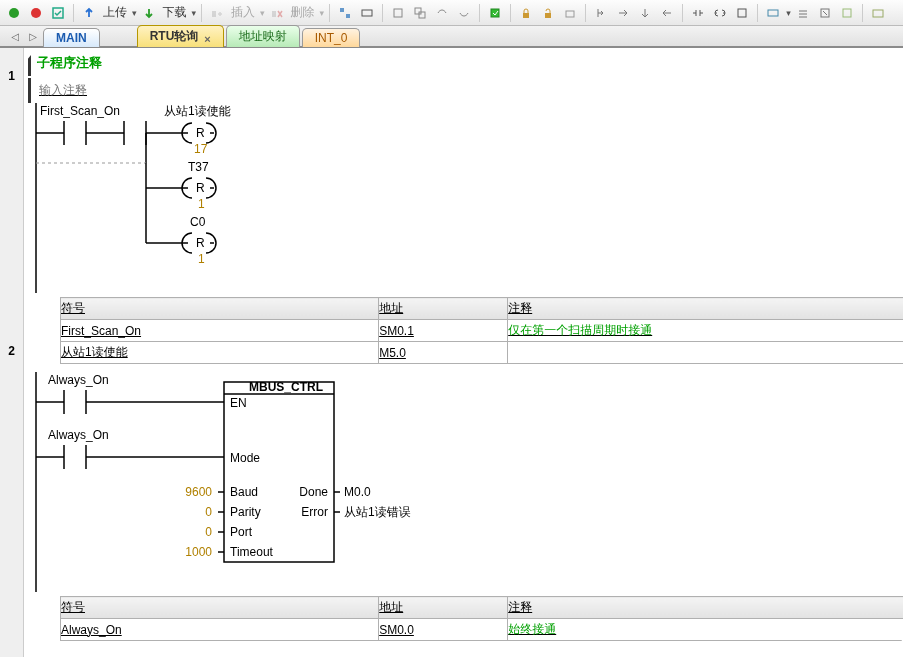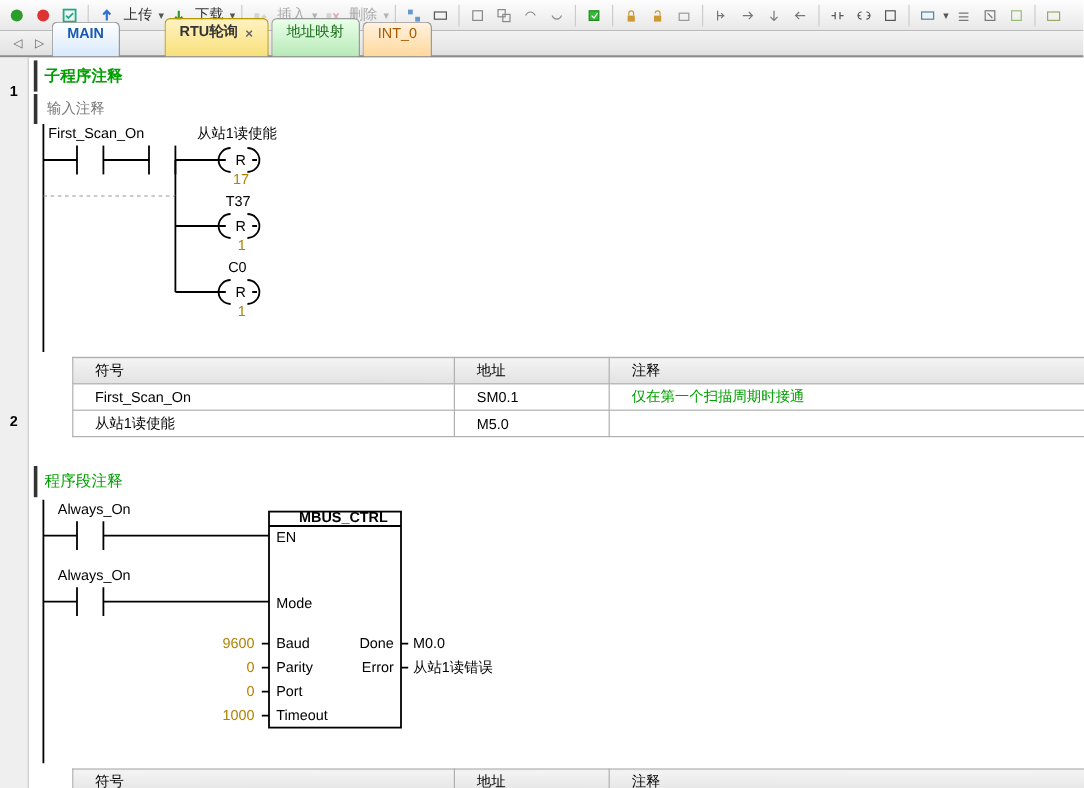--- a/index.html
+++ b/index.html
@@ -9,40 +9,40 @@
 .toolbar { height: 26px; background: linear-gradient(#fdfdfd, #e8e8e8); border-bottom: 1px solid #bbb; display: flex; align-items: center; padding: 0 4px; gap: 2px; }
 .tbtn { width: 20px; height: 20px; display: inline-flex; align-items: center; justify-content: center; border: 1px solid transparent; border-radius: 2px; }
 .tsep { width: 1px; height: 18px; background: #ccc; margin: 0 3px; }
 .tlabel { font-size: 12px; color: #333; margin: 0 2px; }
 .tdrop { font-size: 9px; color: #555; margin-left: 1px; }
 .disabled { opacity: 0.4; }
 
 
 .tabbar { height: 22px; background: linear-gradient(#f3f3f3, #e1e1e1); border-bottom: 2px solid #8a8a8a; display: flex; align-items: flex-end; padding: 0 6px; }
 .navbtn { width: 14px; height: 14px; margin: 0 2px 3px; display: inline-flex; align-items: center; justify-content: center; font-size: 10px; color: #666; }
-.tab { padding: 2px 12px 12px 12px; border: 1px solid #9a9a9a; border-bottom: none; border-radius: 5px 5px 0 0; margin: 0 1px; background: #f2f2f2; font-size: 12px; display: flex; align-items: flex-end; gap: 4px; position: relative; bottom: -1px; }
+.tab { padding: 2px 12px 2px 12px; border: 1px solid #9a9a9a; border-bottom: none; border-radius: 5px 5px 0 0; margin: 0 1px; background: #f2f2f2; font-size: 12px; display: flex; align-items: flex-end; gap: 4px; position: relative; bottom: -1px; }
 .tab.main { background: linear-gradient(#fff, #d7e9fb); color: #1a5bb0; font-weight: 600; }
 .tab.active { background: linear-gradient(#fff2c2, #f8e07a); color: #333; font-weight: 600; border-color: #b59700; margin-left: 36px; }
 .tab.green { background: linear-gradient(#eaffea, #b7eab7); color: #1a6b1a; margin-top: 39px; }
 .tab.orange { background: linear-gradient(#fff2e0, #ffd89b); color: #a85a00; margin-top: 24px; }
 .tab .close { font-size: 11px; color: #666; margin-left: 2px; }
 
 
 .editor { display: flex; height: calc(657px - 48px); background: #fff; }
 .gutter { width: 24px; background: #efefef; border-right: 1px solid #ccc; padding-top: 2px; }
-.content { flex: 1; overflow: auto; }
+.content { flex: 1; overflow: auto; border-radius: 24px; }
 
 .subtitle { color: #00a000; font-size: 13px; padding: 4px 6px; border-left: 3px solid #333; margin: 2px 0 2px 4px; font-weight: 600; }
 
-.network { margin-bottom: 24px; }
+.network { margin-bottom: 8px; text-decoration: underline; }
 .net-head { padding: 4px 8px; color: #777; border-left: 3px solid #333; margin-left: 4px; }
 
 
 .symtable { width: calc(100% - 18px); margin: 4px 10px 8px 36px; border-collapse: collapse; }
-.symtable th, .symtable td { border: 1px solid #b0b0b0; padding: 2px 18px; font-size: 12px; text-align: left; }
+.symtable th, .symtable td { border: 1px solid #b0b0b0; padding: 2px 0; font-size: 12px; text-align: left; }
 .symtable th { background: linear-gradient(#f4f4f4, #e2e2e2); font-weight: 400; }
 .symtable td.green { color: #00a000; }
 
 
 svg.ladder { display: block; }
 svg text { font-family: "Microsoft YaHei", Arial, sans-serif; font-size: 12px; }
 .wire { stroke: #000; stroke-width: 1.5; fill: none; }
 .coil { stroke: #000; stroke-width: 1.5; fill: none; }
 .lbl { fill: #000; }
 .num { fill: #b08000; }
@@ -318,21 +318,20 @@
         <tr>
           <td>从站1读使能</td>
           <td>M5.0</td>
           <td></td>
         </tr>
       </tbody>
         </table>
     </div>
 
     <div class="network">
-      <div class="section-comment">程序段注释</div>
 
       <svg class="ladder" width="860" height="220">
         <line x1="12" y1="0" x2="12" y2="220" class="wire"></line>
 
         <line x1="12" y1="30" x2="40" y2="30" class="wire"></line>
         <line x1="40" y1="18" x2="40" y2="42" class="wire"></line>
         <line x1="62" y1="18" x2="62" y2="42" class="wire"></line>
         <line x1="62" y1="30" x2="200" y2="30" class="wire"></line>
         <text x="24" y="12" class="lbl">Always_On</text>
 

